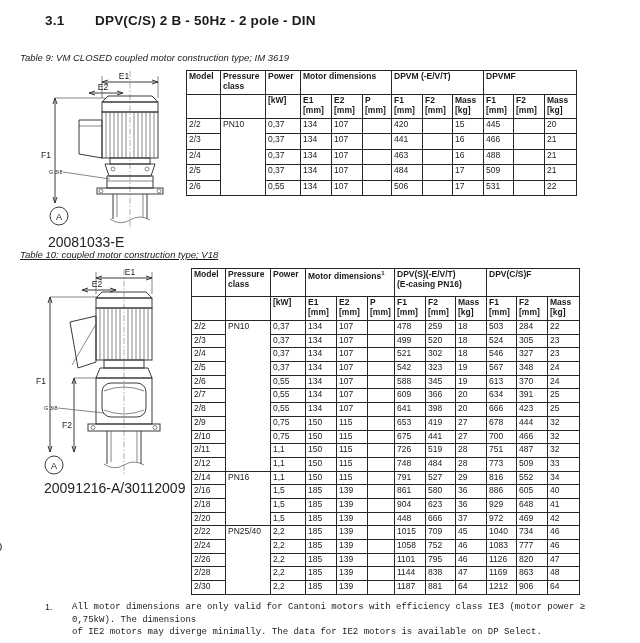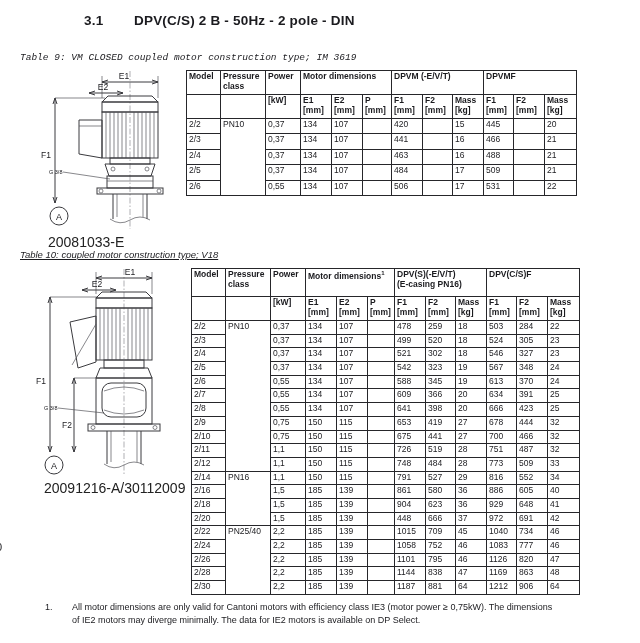--- a/index.html
+++ b/index.html
@@ -1,22 +1,22 @@
 <!DOCTYPE html>
 <html><head>
 <meta charset="utf-8">
 <style>
   html,body{margin:0;padding:0;background:#fff;}
   body{width:640px;height:643px;position:relative;overflow:hidden;
        font-family:"Liberation Sans",sans-serif;color:#1b1b1f;}
   .abs{position:absolute;}
-  .heading{top:13px;left:45px;font-size:13.5px;font-weight:bold;letter-spacing:.2px;margin-left:39px;}
+  .heading{top:13px;left:45px;font-size:13.5px;font-weight:bold;letter-spacing:.2px;}
   .heading .num{display:inline-block;width:50px;}
   .caption{left:20px;font-size:9.5px;font-style:italic;}
-  .cap9{top:52px;font-family:Liberation Mono, monospace;}
+  .cap9{top:52px;}
   .cap10{top:249px;text-decoration:underline;}
   .drawing-number{font-size:14px;color:#222;}
   .dn1{top:234px;left:48px;}
   .dn2{top:480px;left:44px;}
   .margin-num{left:-4px;top:541px;font-size:11px;}
   table.data{border-collapse:collapse;table-layout:fixed;position:absolute;background:#fff;margin-left:14px;}
   .t9{left:172px;top:70px;}
   .t10{left:177px;top:268px;}
   table.data th,table.data td{border:1px solid #26262a;padding:1px 2px;
      font-size:8.5px;text-align:left;vertical-align:top;overflow:hidden;
@@ -24,21 +24,21 @@
   table.data th{font-weight:bold;}
   .t9 thead tr.r1 th{height:21px;}
   .t9 thead tr.r2 th{height:21px;}
   .t10 thead tr.r1 th{height:25px;}
   .t10 thead tr.r2 th{height:21px;}
   .t9 tbody td{height:12.4px;}
   .t10 tbody td{height:10.7px;}
   sup{font-size:6px;}
   .footnote{top:601px;left:45px;width:580px;display:flex;font-size:9px;line-height:1.4;}
   .footnote .marker{width:27px;flex:none;}
-  .footnote .txt{white-space:pre-line;}
+  .footnote .txt{white-space:pre-line;font-family:Liberation Mono, monospace;}
   .fig{position:absolute;}
   .fig1{left:15px;top:68px;}
   .fig2{left:12px;top:266px;}
   svg .ln{stroke:#3a3a3e;fill:none;stroke-width:1;}
   svg .thin{stroke:#55555a;fill:none;stroke-width:.7;}
   svg .cl{stroke:#7a7a80;fill:none;stroke-width:.6;stroke-dasharray:6 2 1.5 2;}
   svg text{fill:#1b1b1f;stroke:none;font-family:"Liberation Sans",sans-serif;}
   svg .dim{font-size:8.5px;}
   svg .tiny{font-size:5.5px;}
   svg .detail{font-size:9px;}
@@ -519,21 +519,21 @@
       <tr>
         <td>2/20</td>
         <td>1,5</td>
         <td>185</td>
         <td>139</td>
         <td></td>
         <td>448</td>
         <td>666</td>
         <td>37</td>
         <td>972</td>
-        <td>691</td>
+        <td>469</td>
         <td>42</td>
       </tr>
       <tr>
         <td>2/22</td>
         <td rowspan="5">PN25/40</td>
         <td>2,2</td>
         <td>185</td>
         <td>139</td>
         <td></td>
         <td>1015</td>

